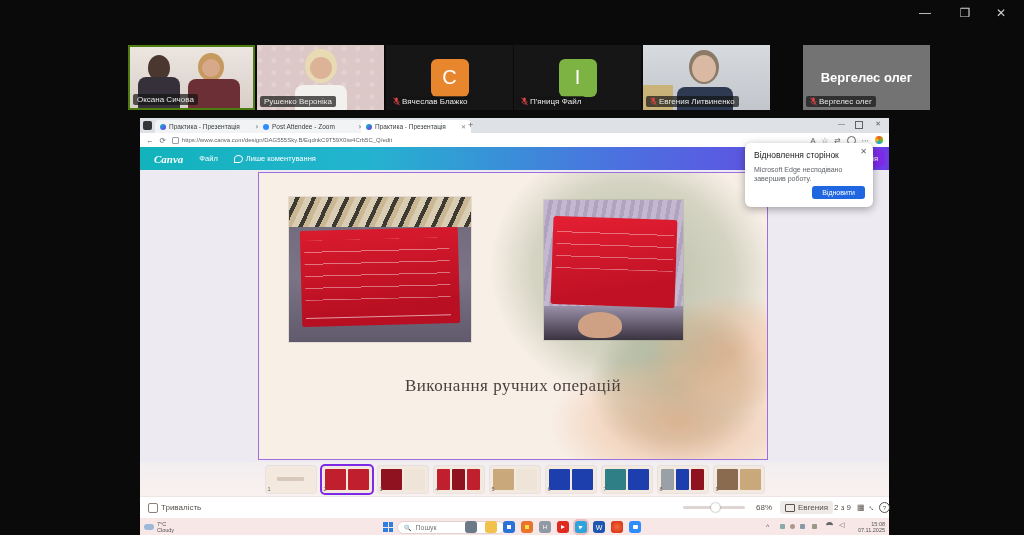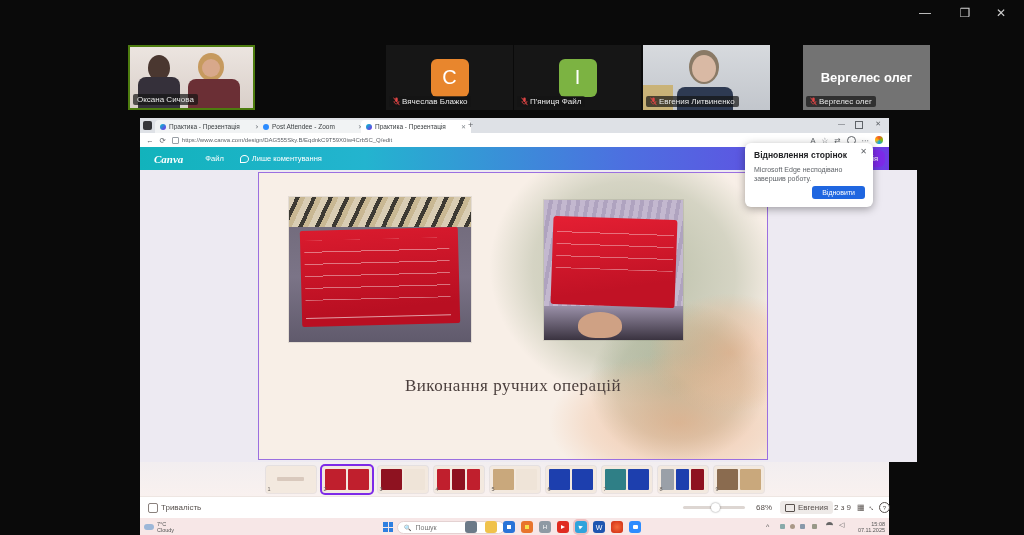--- a/index.html
+++ b/index.html
@@ -28,26 +28,26 @@
   .fav{width:6px;height:6px;border-radius:50%;flex:none;}
   #urlrow{position:absolute;left:0;top:15px;width:749px;height:14px;background:#fff;border-bottom:1px solid #e8eaed;
           display:flex;align-items:center;font-size:8px;color:#5f6368;}
   #urlrow .url{font-size:6px;color:#5f6368;white-space:nowrap;}
   .uic{margin:0 3px;font-size:7.5px;color:#5f6368;}
   
   #canvahdr{position:absolute;left:0;top:29px;width:749px;height:23px;
             background:linear-gradient(90deg,#12b3bc 0%,#23b4cf 30%,#4d6fe0 65%,#6e3be4 100%);
             display:flex;align-items:center;color:#fff;}
   #cvlogo{font-family:"Liberation Serif",serif;font-style:italic;font-weight:bold;font-size:11px;margin-left:14px;}
-  .cvmenu{font-size:7.5px;margin-left:22px;}
+  .cvmenu{font-size:7.5px;margin-left:16px;}
   .cvpill{font-size:7.5px;margin-left:16px;display:flex;align-items:center;gap:3px;}
   .bub{width:7px;height:6px;border:1px solid #fff;border-radius:50% 50% 50% 0;}
   .avat{width:12px;height:12px;border-radius:50%;border:1px solid rgba(255,255,255,.7);}
   
-  #editor{position:absolute;left:0;top:52px;width:749px;height:292px;background:#edeaf2;overflow:hidden;padding-left:28px;}
+  #editor{position:absolute;left:0;top:52px;width:749px;height:292px;background:#edeaf2;overflow:hidden;}
   #slide{position:absolute;left:118px;top:2px;width:510px;height:288px;background:#f8efe7;border:1px solid #9b6fe0;box-sizing:border-box;overflow:hidden;}
   .blobG{position:absolute;background:radial-gradient(closest-side,rgba(148,162,130,.65),rgba(148,162,130,.35) 70%,rgba(148,162,130,0));}
   .blobP{position:absolute;background:radial-gradient(closest-side,rgba(230,160,115,.55),rgba(236,180,140,.3) 70%,rgba(236,180,140,0));}
   .photo{position:absolute;overflow:hidden;box-shadow:0 0 0 1px rgba(0,0,0,.08);}
   #slidetitle{position:absolute;left:0;top:203px;width:100%;text-align:center;
               font-family:"Liberation Serif",serif;font-size:17px;color:#4a3e3c;letter-spacing:.5px;}
   
   .stitch{position:absolute;background:
      repeating-linear-gradient(0deg,rgba(255,255,255,.75) 0 1px,transparent 1px 12px);}
   
@@ -73,21 +73,21 @@
   #taskbar{position:absolute;left:0;top:399px;width:749px;height:18px;background:#f7e7e7;border-top:1px solid #fff;}
   .tbico{position:absolute;top:3px;width:12px;height:12px;border-radius:3px;display:flex;align-items:center;justify-content:center;font-size:7px;color:#fff;}
   .tray{position:absolute;top:5px;font-size:7px;color:#5a5a5a;}
   #searchpill{position:absolute;left:257px;top:2.5px;width:108px;height:13px;background:#fff;border:1px solid #e4d2d2;border-radius:7px;
               display:flex;align-items:center;font-size:7px;color:#777;gap:4px;padding-left:6px;box-sizing:border-box;}
   .winlogo{position:absolute;left:243px;top:4px;width:10px;height:10px;display:grid;grid-template-columns:1fr 1fr;gap:1px;}
   .winlogo span{background:#2f7fe0;}
   
   #popup{position:absolute;left:605px;top:25px;width:128px;height:64px;background:#fff;border-radius:6px;
          box-shadow:0 2px 8px rgba(0,0,0,.35);z-index:50;}
-  #popup .pt{position:absolute;left:9px;top:7px;font-size:8.5px;font-weight:bold;color:#202124;}
+  #popup .pt{position:absolute;left:9px;top:7px;font-size:8.5px;font-weight:normal;color:#202124;}
   #popup .px{position:absolute;right:6px;top:4px;font-size:8px;color:#5f6368;cursor:pointer;}
   #popup .pb{position:absolute;left:9px;top:22px;width:110px;font-size:7px;color:#5f6368;line-height:9px;}
   #popup .btn{position:absolute;right:8px;bottom:8px;background:#1f66e0;color:#fff;font-size:7px;padding:3px 10px;border-radius:3px;cursor:pointer;}
   .micoff{flex:none;}
 </style>
 </head>
 <body>
 
 <div id="root">
 
@@ -100,20 +100,29 @@
     <div class="head" style="left:18px;top:8px;width:22px;height:26px;background:#4a3730"></div>
     <div class="body" style="left:8px;top:30px;width:42px;height:35px;background:#35303a"></div>
     <div class="head" style="left:68px;top:6px;width:26px;height:28px;background:#c69a5e"></div>
     <div class="head" style="left:72px;top:12px;width:18px;height:18px;background:#d8a88b"></div>
     <div class="body" style="left:58px;top:32px;width:52px;height:33px;background:#6b2f35"></div>
     <div class="plabel">
         <span>Оксана Сичова</span>
       </div>
   </div>
 
+  <div class="tile" style="left:257px">
+    <div class="abs" style="inset:0;background:radial-gradient(circle at 20% 30%,#e3d2d2 2px,transparent 3px) 0 0/14px 12px,#dcc8c6;"></div>
+    <div class="head" style="left:48px;top:4px;width:32px;height:34px;background:#e8dbb4"></div>
+    <div class="head" style="left:53px;top:12px;width:22px;height:22px;background:#dcb396"></div>
+    <div class="body" style="left:38px;top:40px;width:52px;height:25px;background:#f3f1ee"></div>
+    <div class="plabel">
+        <span>Рушенко Вероніка</span>
+      </div>
+  </div>
 
   <div class="tile" style="left:386px">
     <div class="sqav" style="background:#e8862d">
         <span>C</span>
       </div>
     <div class="plabel">
       <svg class="micoff" width="7" height="9" viewBox="0 0 8 10">
           <rect x="2.6" y="0.5" width="2.8" height="5" rx="1.4" fill="#e04545"></rect>
           <path d="M1.2 4.5c0 2 1.2 3.2 2.8 3.2s2.8-1.2 2.8-3.2" fill="none" stroke="#e04545" stroke-width="0.9"></path>
           <line x1="0.6" y1="0.6" x2="7.4" y2="9.2" stroke="#e04545" stroke-width="1.1"></line>

